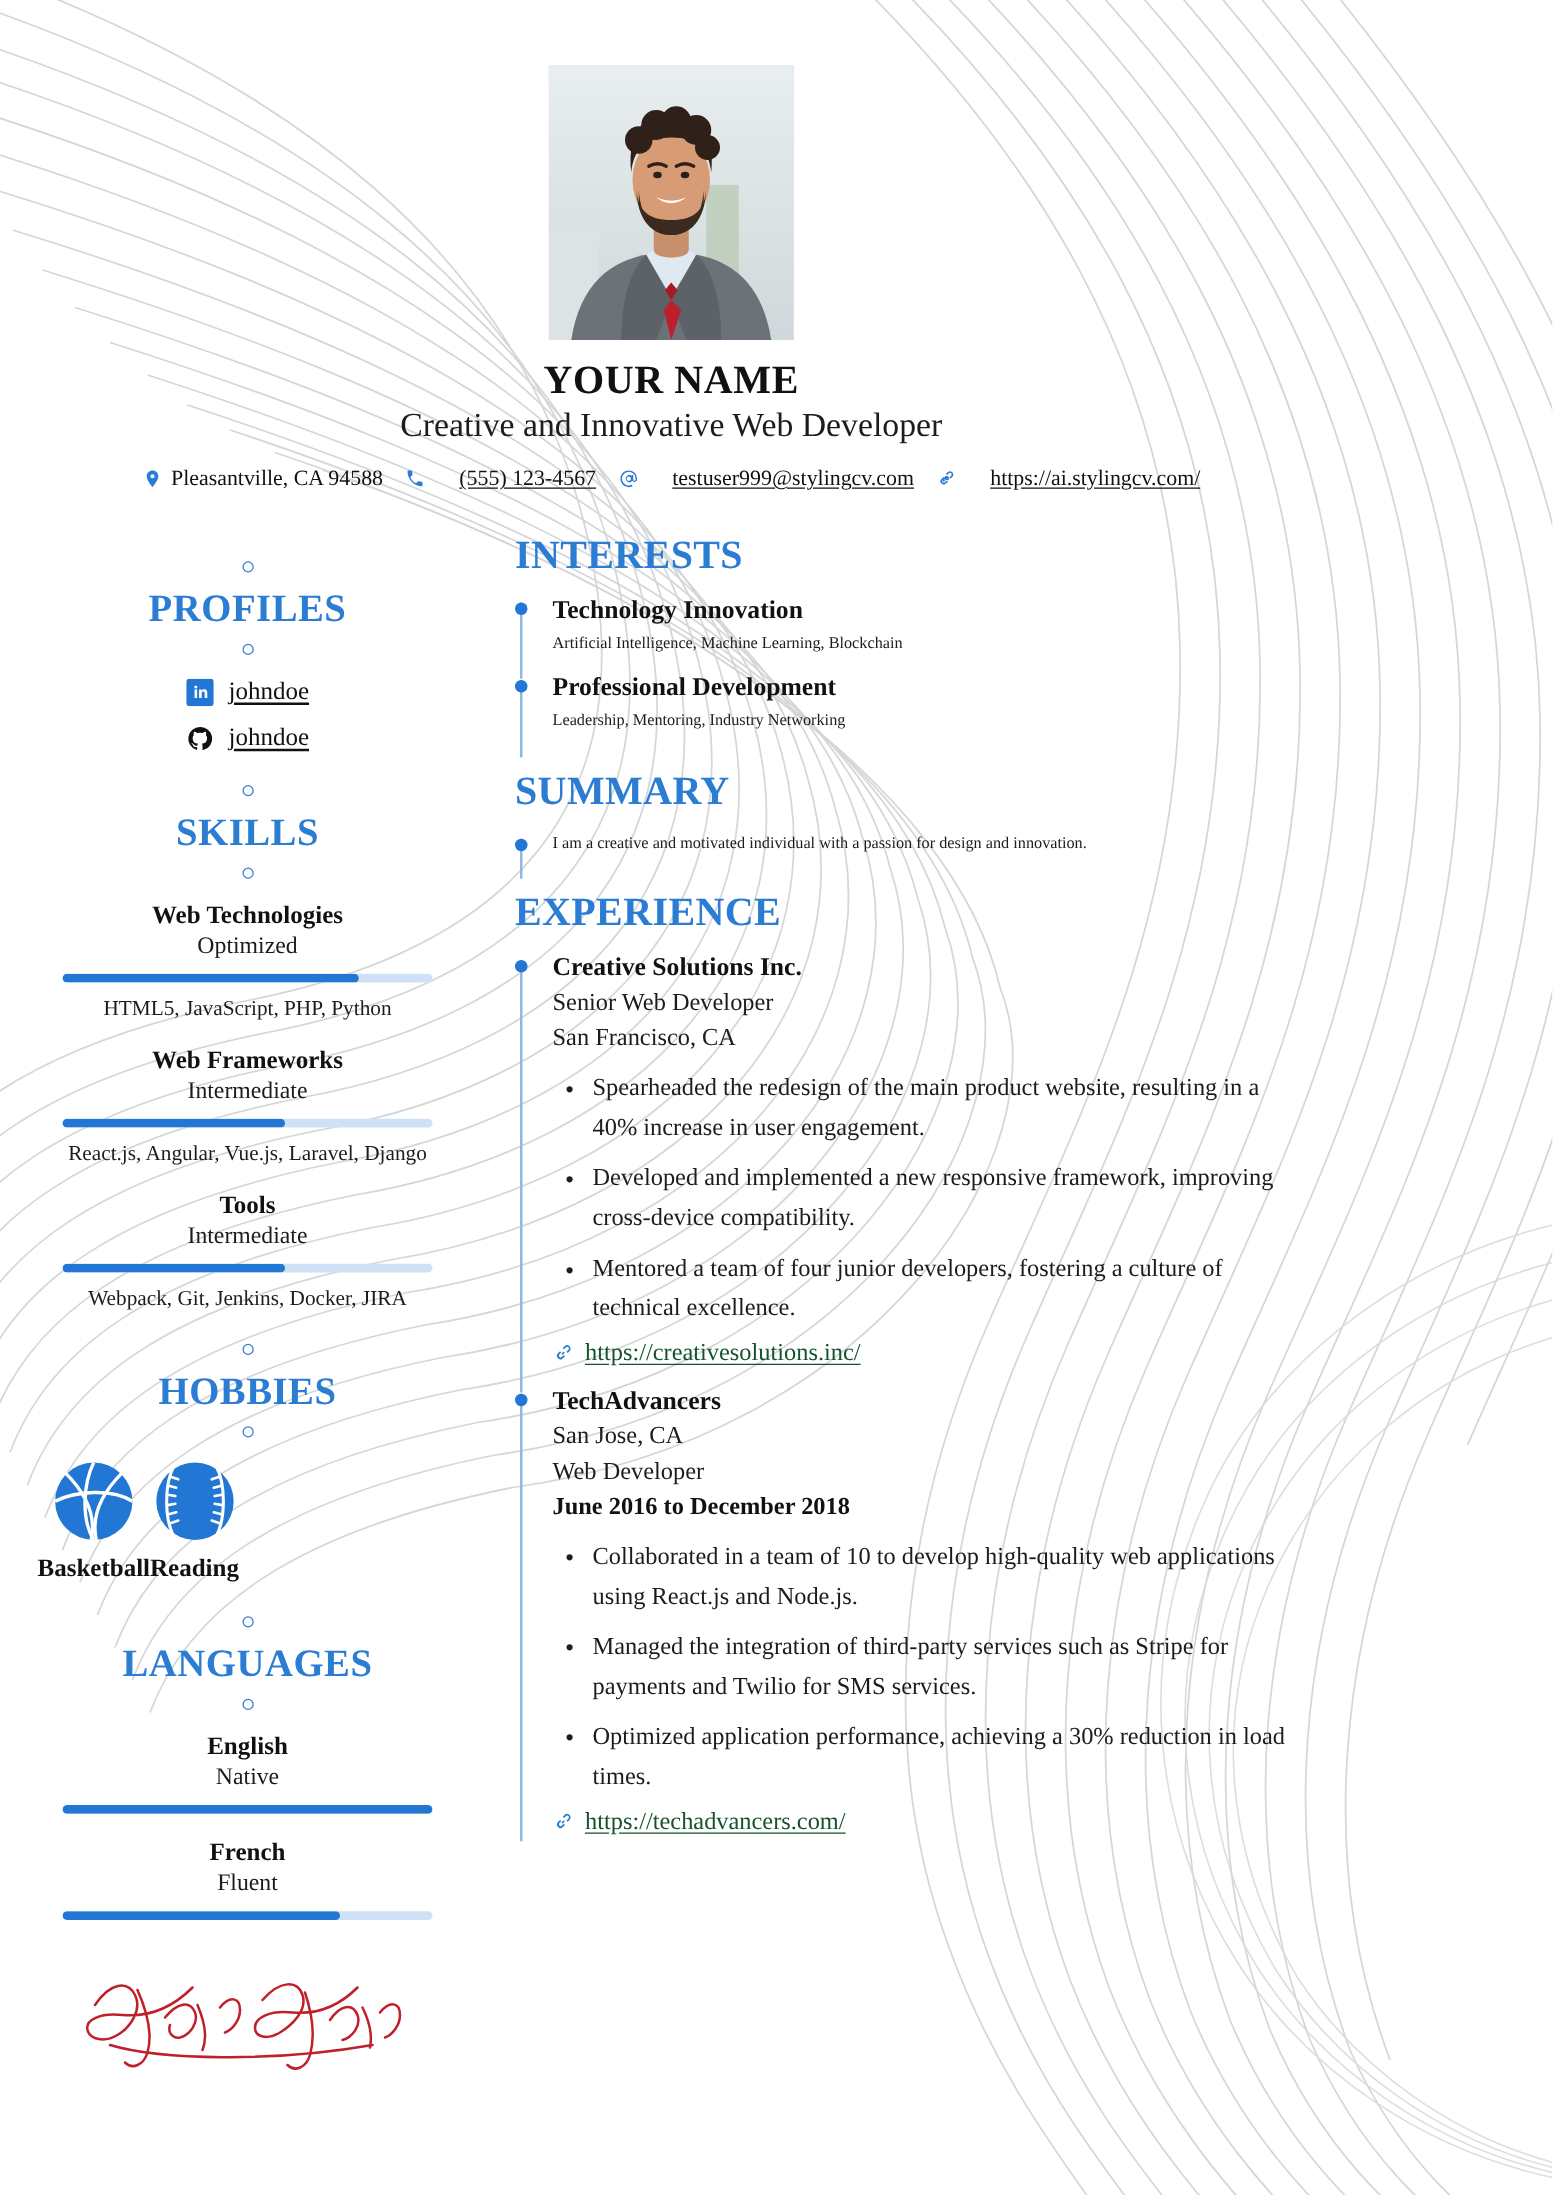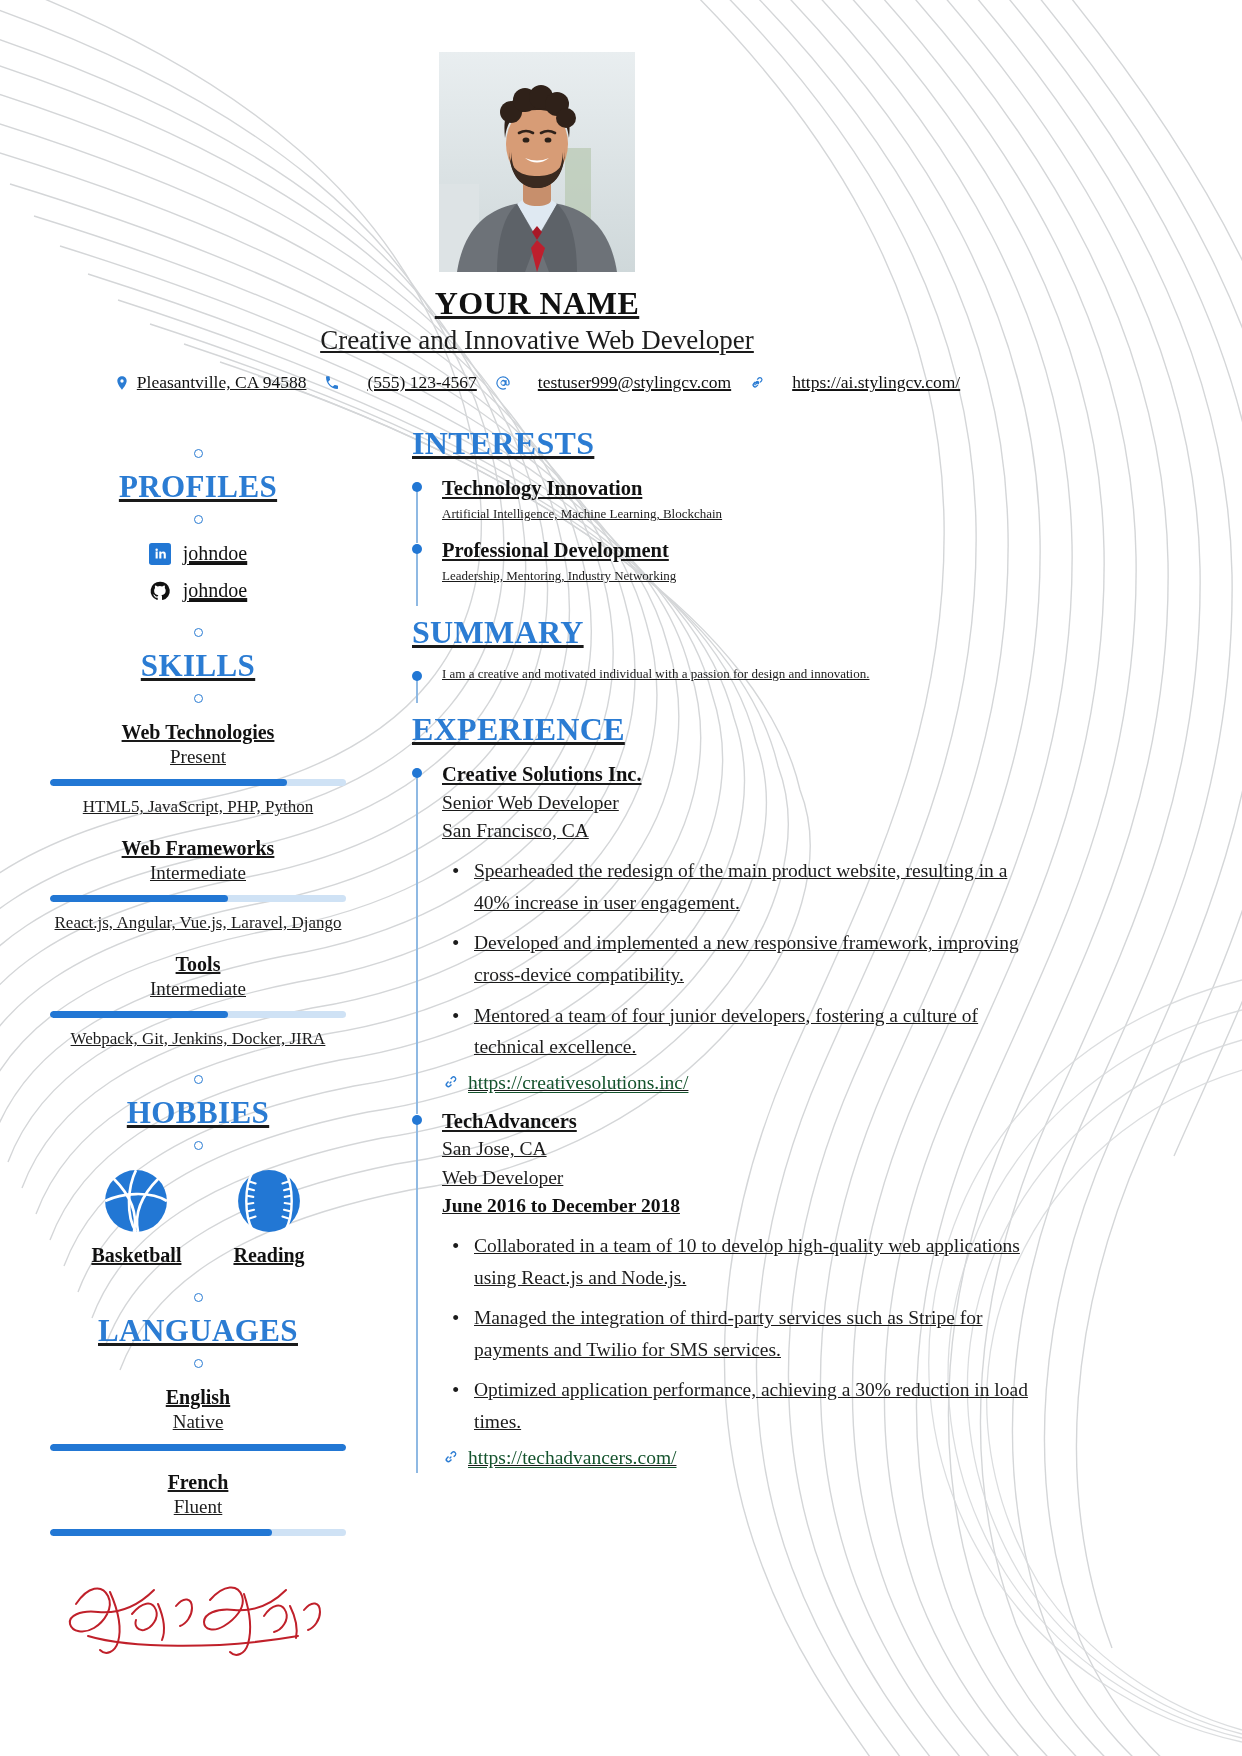--- a/index.html
+++ b/index.html
@@ -22,21 +22,20 @@
     width: 1242px; height: 1756px;
     z-index: 0;
     pointer-events: none;
   }
   
   #content {
     position: relative;
     z-index: 2;
     width: 1074px;
     padding: 0;
-    text-decoration: underline;
   }
   
   .header { text-align: center; padding-top: 52px; }
   .photo {
     width: 196px; height: 220px;
     margin: 0 auto;
     position: relative;
     overflow: hidden;
     background: #d7dbdd;
   }
@@ -119,21 +118,21 @@
   .bar-track {
     height: 7px; border-radius: 4px;
     background: #cfe2f5;
     margin: 11px 20px 0 20px;
     overflow: hidden;
   }
   .bar-fill { height: 7px; border-radius: 4px; background: #2277d4; }
   .rated .r-desc { font-size: 17px; margin-top: 11px; color: #1c1c1c; }
 
   
-  .hobbies-row { display: flex; justify-content: center; gap: 52px; margin-top: 14px; }
+  .hobbies-row { display: flex; justify-content: flex-start; margin-top: 14px; }
   .hobby { text-align: center; }
   .hobby .h-ico { width: 66px; height: 66px; margin: 0 auto; }
   .hobby .h-ico svg { width: 66px; height: 66px; }
   .hobby .h-label { font-size: 20px; font-weight: bold; margin-top: 10px; color: #111; }
 
   
   .signature { margin-top: 34px; text-align: center; }
   .signature svg { width: 280px; height: 92px; }
 
   
@@ -359,21 +358,21 @@
         </div>
 
         <div class="side-title">
           <span class="dot-o"></span>
           <span class="st-text">SKILLS</span>
           <span class="dot-o"></span>
         </div>
 
         <div class="rated">
           <div class="r-name">Web Technologies</div>
-          <div class="r-level">Present</div>
+          <div class="r-level">Optimized</div>
           <div class="bar-track">
             <div class="bar-fill" style="width: 80%;"></div>
           </div>
           <div class="r-desc">HTML5, JavaScript, PHP, Python</div>
         </div>
 
         <div class="rated">
           <div class="r-name">Web Frameworks</div>
           <div class="r-level">Intermediate</div>
           <div class="bar-track">

